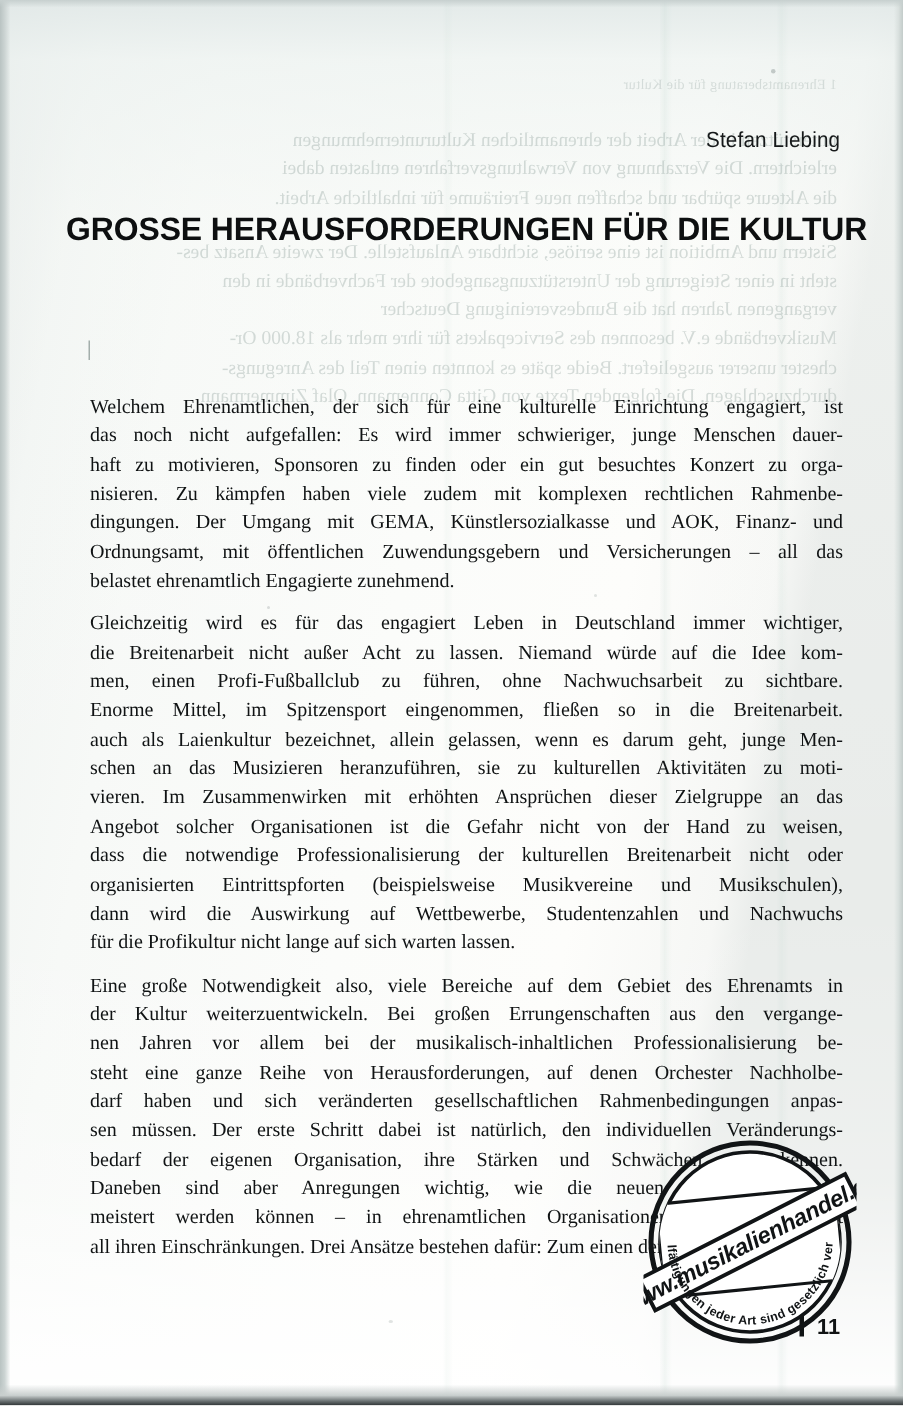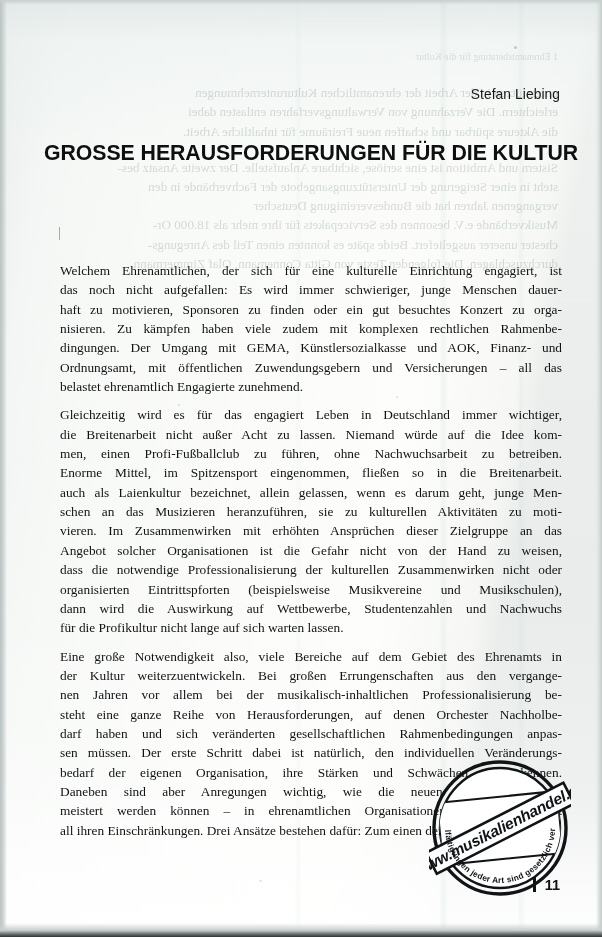--- a/index.html
+++ b/index.html
@@ -291,27 +291,27 @@
         <span class="ln j">haft zu motivieren, Sponsoren zu finden oder ein gut besuchtes Konzert zu orga-</span>
         <span class="ln j">nisieren. Zu kämpfen haben viele zudem mit komplexen rechtlichen Rahmenbe-</span>
         <span class="ln j">dingungen. Der Umgang mit GEMA, Künstlersozialkasse und AOK, Finanz- und</span>
         <span class="ln j">Ordnungsamt, mit öffentlichen Zuwendungsgebern und Versicherungen – all das</span>
         <span class="ln last">belastet ehrenamtlich Engagierte zunehmend.</span>
       </p>
 
       <p>
         <span class="ln j">Gleichzeitig wird es für das engagiert Leben in Deutschland immer wichtiger,</span>
         <span class="ln j">die Breitenarbeit nicht außer Acht zu lassen. Niemand würde auf die Idee kom-</span>
-        <span class="ln j">men, einen Profi-Fußballclub zu führen, ohne Nachwuchsarbeit zu betreiben.</span>
+        <span class="ln j">men, einen Profi-Fußballclub zu führen, ohne Nachwuchsarbeit zu sichtbare.</span>
         <span class="ln j">Enorme Mittel, im Spitzensport eingenommen, fließen so in die Breitenarbeit.</span>
         <span class="ln j">auch als Laienkultur bezeichnet, allein gelassen, wenn es darum geht, junge Men-</span>
         <span class="ln j">schen an das Musizieren heranzuführen, sie zu kulturellen Aktivitäten zu moti-</span>
         <span class="ln j">vieren. Im Zusammenwirken mit erhöhten Ansprüchen dieser Zielgruppe an das</span>
         <span class="ln j">Angebot solcher Organisationen ist die Gefahr nicht von der Hand zu weisen,</span>
-        <span class="ln j">dass die notwendige Professionalisierung der kulturellen Zusammenwirken nicht oder</span>
+        <span class="ln j">dass die notwendige Professionalisierung der kulturellen Breitenarbeit nicht oder</span>
         <span class="ln j">organisierten Eintrittspforten (beispielsweise Musikvereine und Musikschulen),</span>
         <span class="ln j">dann wird die Auswirkung auf Wettbewerbe, Studentenzahlen und Nachwuchs</span>
         <span class="ln last">für die Profikultur nicht lange auf sich warten lassen.</span>
       </p>
 
       <p>
         <span class="ln j">Eine große Notwendigkeit also, viele Bereiche auf dem Gebiet des Ehrenamts in</span>
         <span class="ln j">der Kultur weiterzuentwickeln. Bei großen Errungenschaften aus den vergange-</span>
         <span class="ln j">nen Jahren vor allem bei der musikalisch-inhaltlichen Professionalisierung be-</span>
         <span class="ln j">steht eine ganze Reihe von Herausforderungen, auf denen Orchester Nachholbe-</span>

